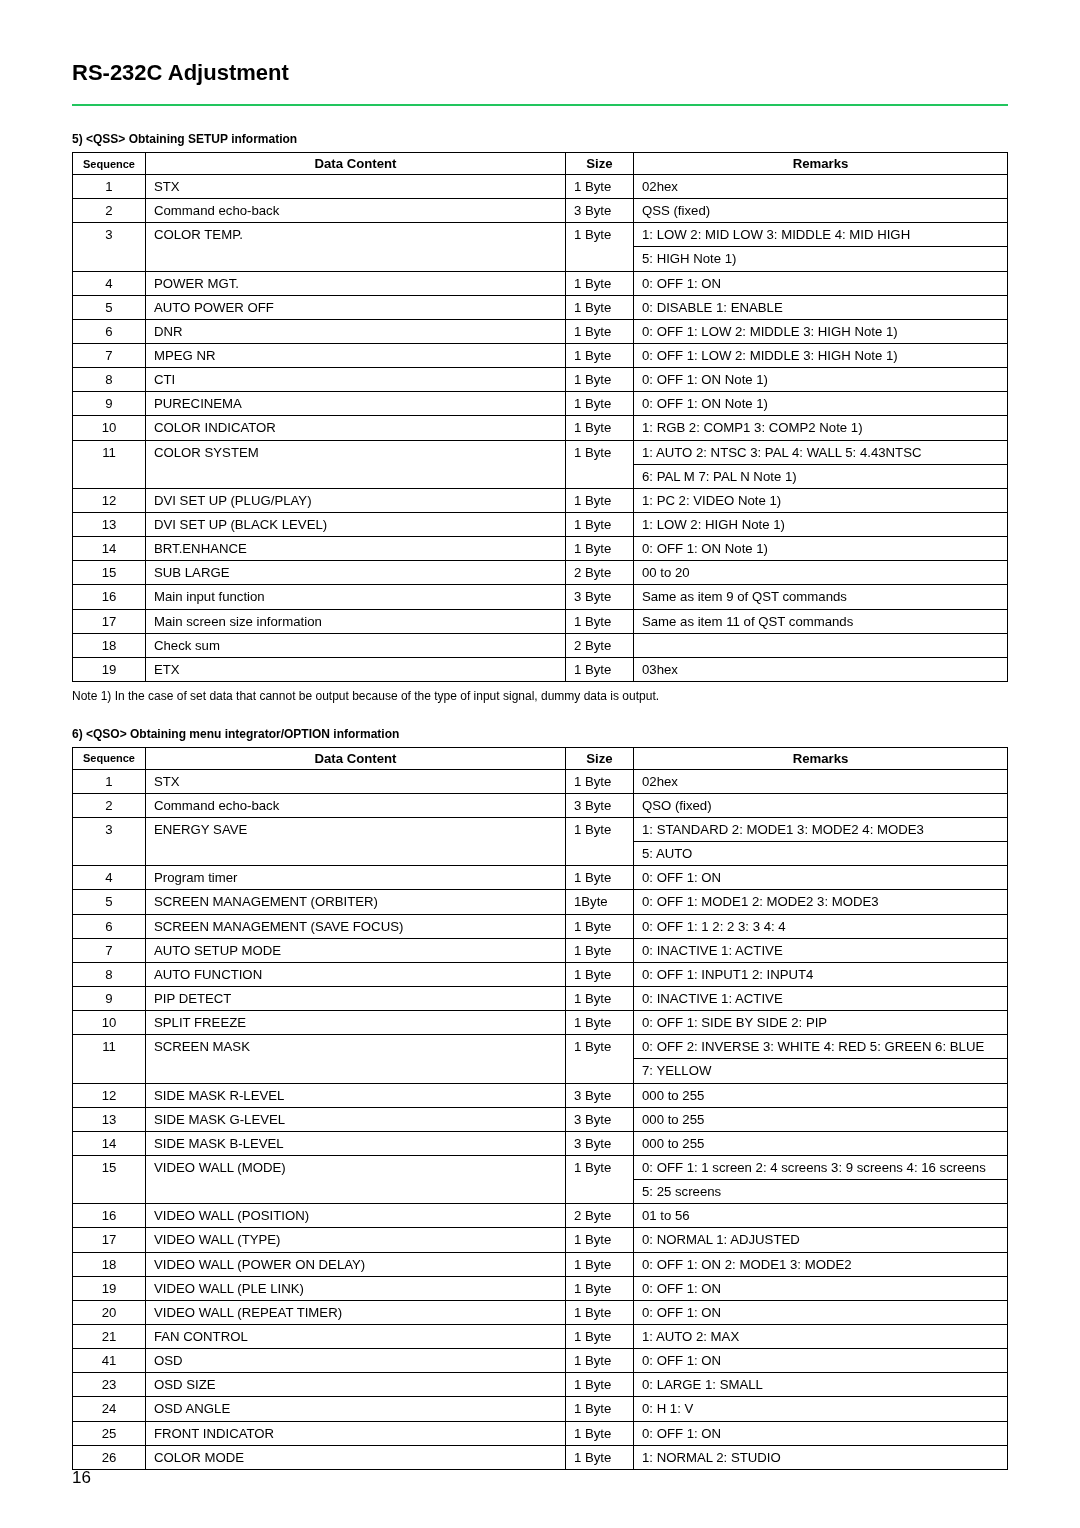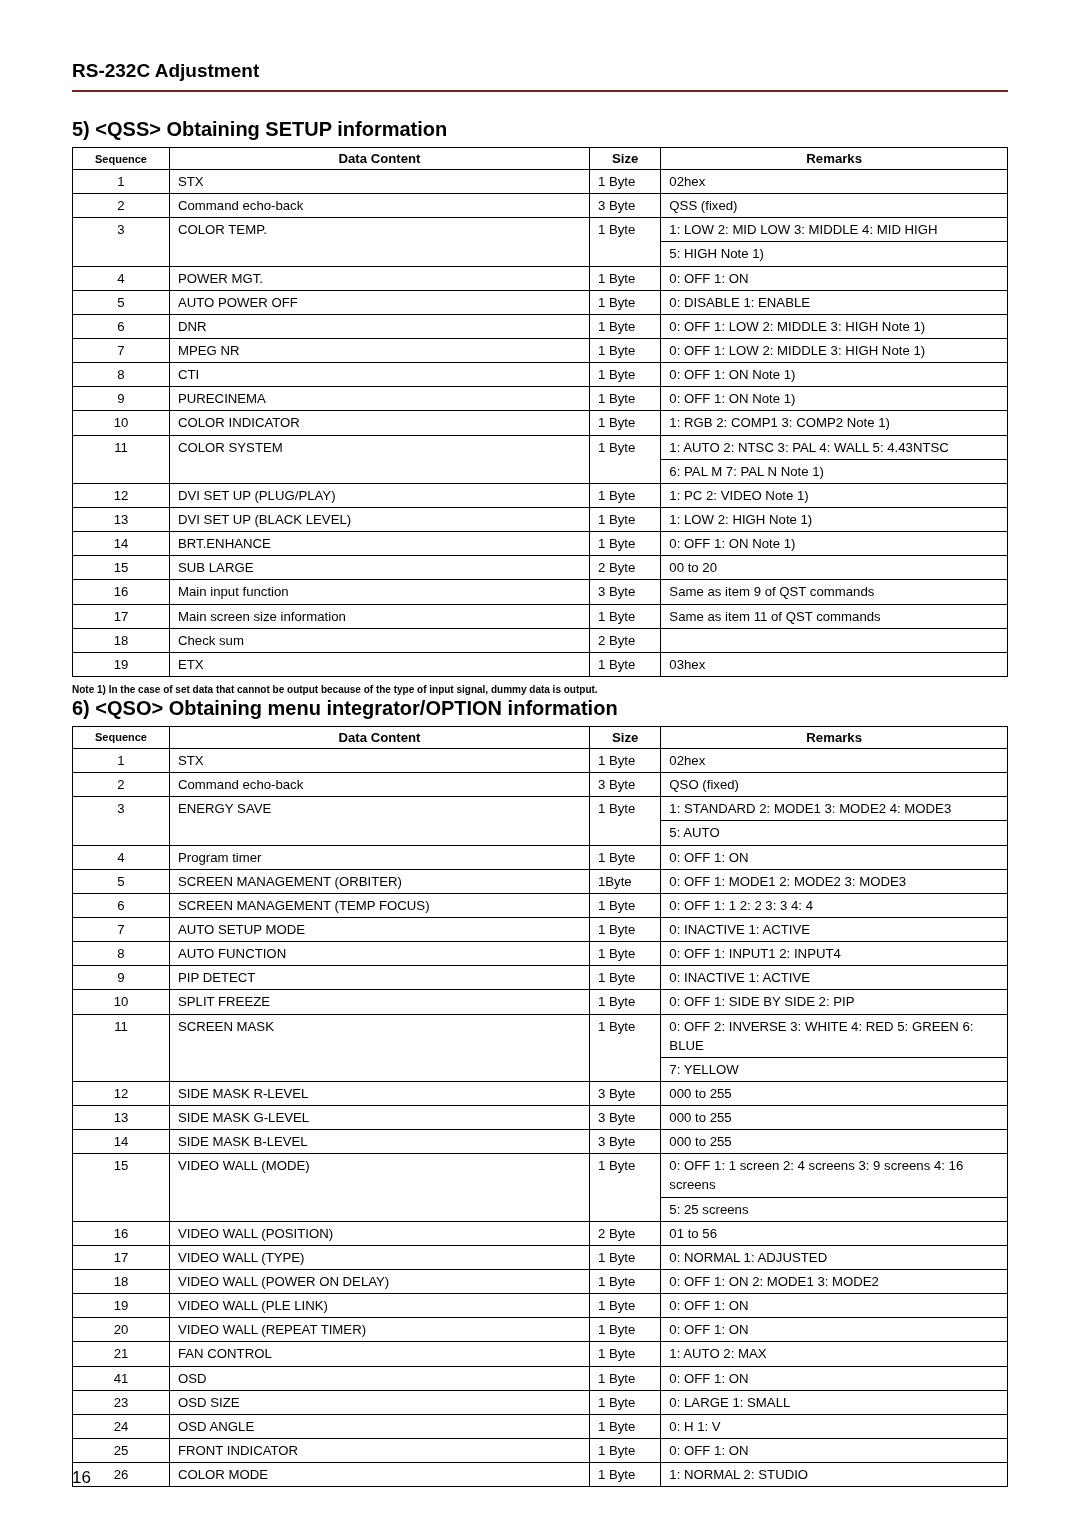--- a/index.html
+++ b/index.html
@@ -7,58 +7,58 @@
     background: #fff;
     font-family: Arial, Helvetica, sans-serif;
     width: 1080px;
     height: 1528px;
     padding: 60px 72px 40px 72px;
     color: #000;
     font-size: 14px;
     position: relative;
   }
   h1.page-title {
-    font-size: 19px;
+    font-size: 22px;
     font-weight: bold;
-    border-bottom: 2px solid #7f1d1d;
-    padding-bottom: 8px;
+    border-bottom: 2px solid #22c55e;
+    padding-bottom: 18px;
     margin-bottom: 26px;
   }
   h2.subhead {
-    font-size: 20px;
+    font-size: 12px;
     font-weight: bold;
     margin-bottom: 6px;
+    margin-top: 22px;
   }
   table.cmd {
     width: 100%;
     border-collapse: collapse;
     font-size: 13.2px;
   }
   table.cmd th {
     border: 1px solid #000;
-    padding: 3px 22px;
+    padding: 3px 10px;
     font-weight: bold;
     text-align: center;
     background: #fff;
   }
   table.cmd th.seq-h { font-size: 11px; width: 58px; }
   table.cmd th.dc-h  { width: 420px; margin-top: 34px; }
   table.cmd th.sz-h  { width: 68px; }
   table.cmd td {
     border: 1px solid #000;
     padding: 2px 8px;
     vertical-align: top;
     line-height: 1.45;
   }
   table.cmd td.seq { text-align: center; }
   .note {
-    font-size: 10px;
+    font-size: 12px;
     margin-top: 6px;
     line-height: 1.4;
-    font-weight: bold;
   }
   .page-num {
     position: absolute;
     left: 72px;
     bottom: 40px;
     font-size: 17px;
   }
 </style>
 </head>
 <body>
@@ -239,21 +239,21 @@
         <td>0: OFF      1: ON</td>
       </tr>
       <tr>
         <td class="seq" rowspan="1">5</td>
         <td rowspan="1">SCREEN MANAGEMENT (ORBITER)</td>
         <td rowspan="1">1Byte</td>
         <td>0: OFF     1: MODE1     2: MODE2     3: MODE3</td>
       </tr>
       <tr>
         <td class="seq" rowspan="1">6</td>
-        <td rowspan="1">SCREEN MANAGEMENT (TEMP FOCUS)</td>
+        <td rowspan="1">SCREEN MANAGEMENT (SAVE FOCUS)</td>
         <td rowspan="1">1 Byte</td>
         <td>0: OFF     1: 1     2: 2     3: 3      4: 4</td>
       </tr>
       <tr>
         <td class="seq" rowspan="1">7</td>
         <td rowspan="1">AUTO SETUP MODE</td>
         <td rowspan="1">1 Byte</td>
         <td>0: INACTIVE   1: ACTIVE</td>
       </tr>
       <tr>

